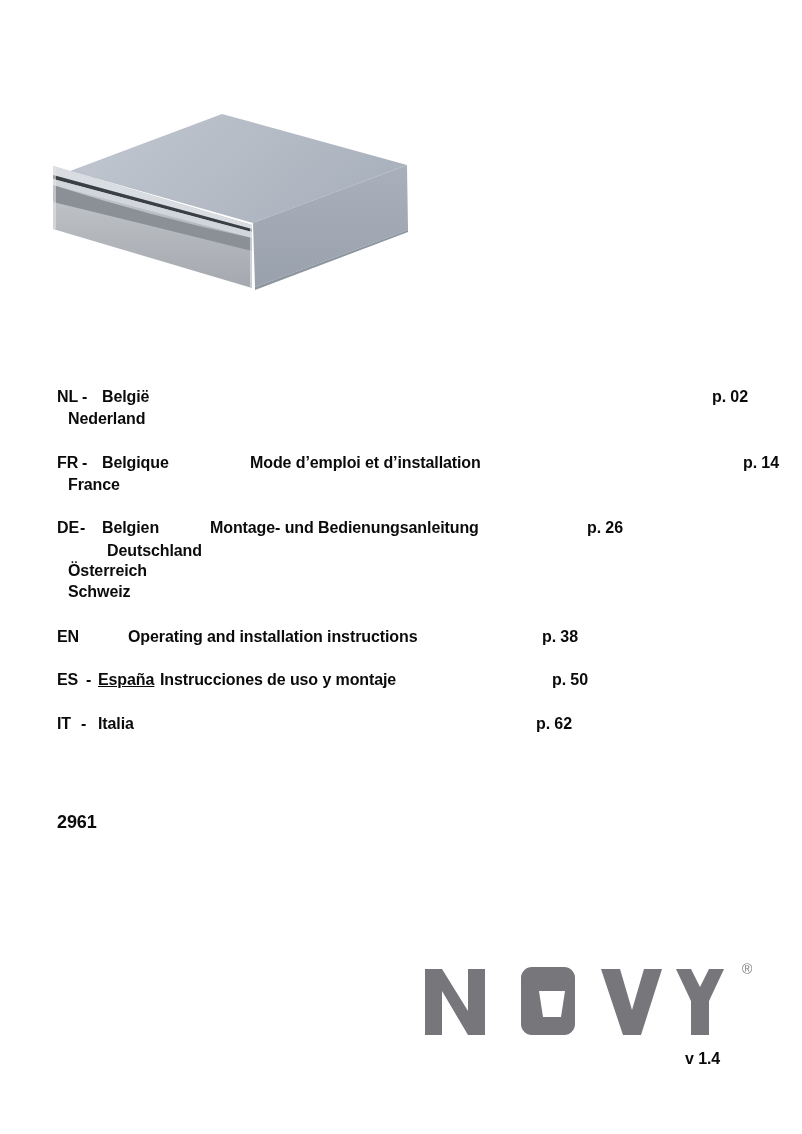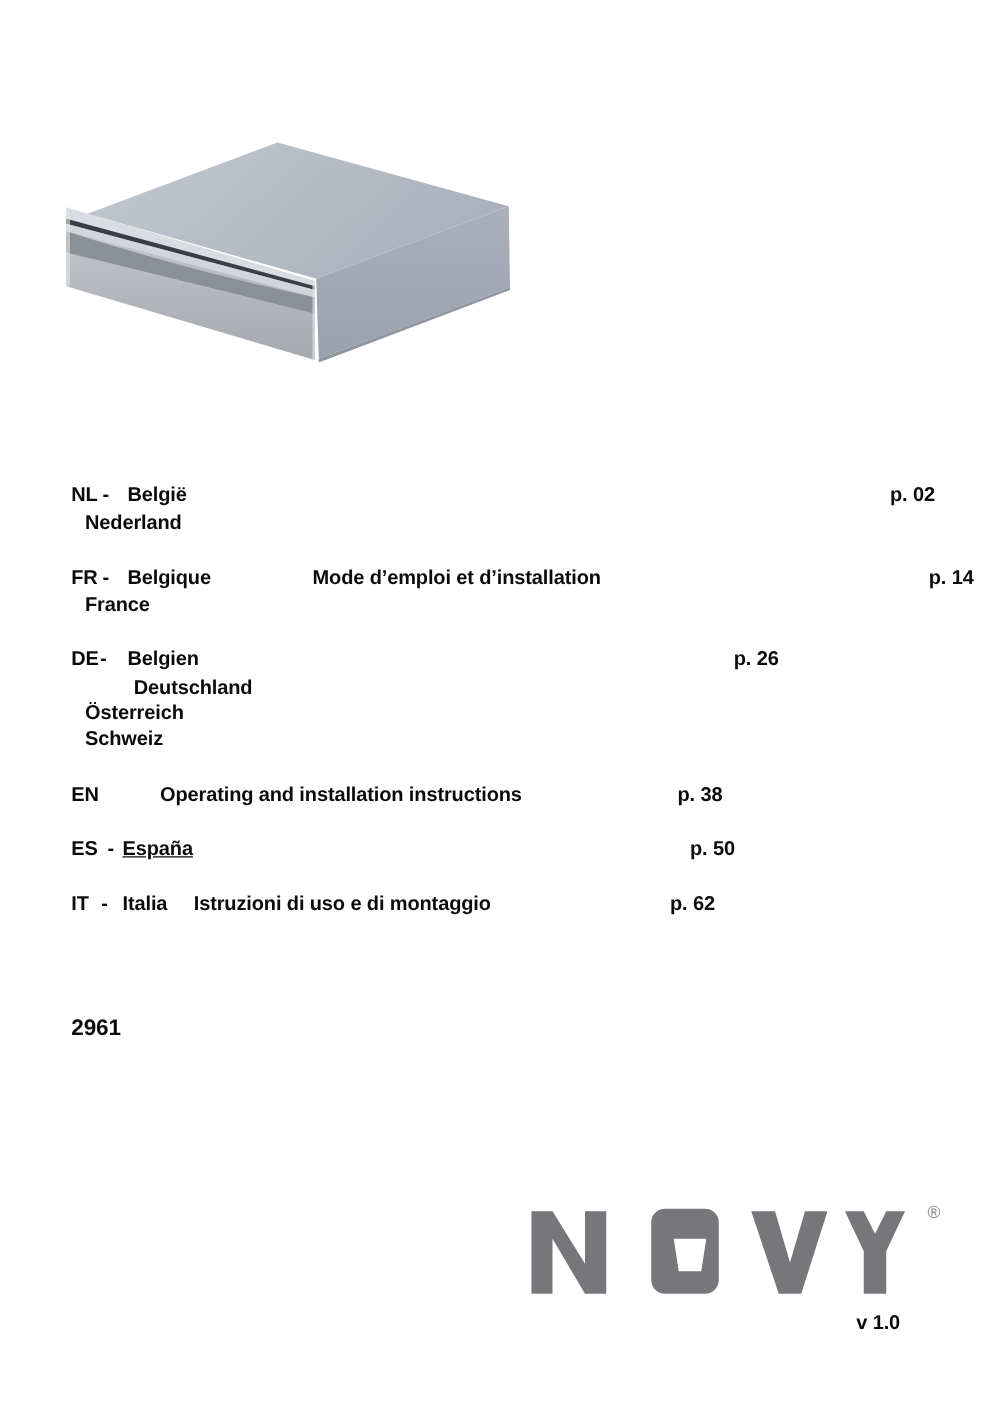--- a/index.html
+++ b/index.html
@@ -78,48 +78,49 @@
   <span class="txt" style="left:57px;  top:455px;">FR</span>
   <span class="txt" style="left:82px;  top:455px;">-</span>
   <span class="txt" style="left:102px; top:455px;">Belgique</span>
   <span class="txt" style="left:250px; top:455px;">Mode d’emploi et d’installation</span>
   <span class="txt" style="left:743px; top:455px;">p. 14</span>
   <span class="txt" style="left:68px;  top:477px;">France</span>
 
   <span class="txt" style="left:57px;  top:520px;">DE</span>
   <span class="txt" style="left:80px;  top:520px;">-</span>
   <span class="txt" style="left:102px; top:520px;">Belgien</span>
+  <span class="txt" style="left:210px; top:520px;">Montage- und Bedienungsanleitung</span>
   <span class="txt" style="left:587px; top:520px;">p. 26</span>
   <span class="txt" style="left:107px; top:543px;">Deutschland</span>
   <span class="txt" style="left:68px;  top:563px;">Österreich</span>
   <span class="txt" style="left:68px;  top:584px;">Schweiz</span>
 
   <span class="txt" style="left:57px;  top:629px;">EN</span>
   <span class="txt" style="left:128px; top:629px;">Operating and installation instructions</span>
   <span class="txt" style="left:542px; top:629px;">p. 38</span>
 
   <span class="txt" style="left:57px;  top:672px;text-align:right;">ES</span>
   <span class="txt" style="left:86px;  top:672px;">-</span>
   <span class="txt" style="left:98px;  top:672px;text-decoration:underline;">España</span>
+  <span class="txt" style="left:160px; top:672px;">Instrucciones de uso y montaje</span>
   <span class="txt" style="left:552px; top:672px;">p. 50</span>
 
   <span class="txt" style="left:57px;  top:716px;">IT</span>
   <span class="txt" style="left:81px;  top:716px;">-</span>
   <span class="txt" style="left:98px;  top:716px;">Italia</span>
-  <span class="txt" style="left:155px; top:716px;">Istruzioni di uso e di montaggio</span>
   <span class="txt" style="left:536px; top:716px;">p. 62</span>
 
   <span class="txt model" style="left:57px; top:813px;">2961</span>
 
   <svg role="img" style="left:425px; top:966px;" width="300" height="72" viewBox="0 0 300 72" aria-label="NOVY">
     <g fill="#76767b">
       <path d="M0,69 L0,3 L17,3 L43,45 L43,3 L60,3 L60,69 L43,69 L17,25 L17,69 Z"></path>
       <path fill-rule="evenodd" d="M107,1 h32 a11,11 0 0 1 11,11 v46 a11,11 0 0 1 -11,11 h-32 a11,11 0 0 1 -11,-11 v-46 a11,11 0 0 1 11,-11 Z
                M114,25 L140,25 L136,51 L118,51 Z"></path>
       <path d="M176,3 L195,3 L207,44 L219,3 L237,3 L216,69 L198,69 Z"></path>
       <path d="M251,3 L266,3 L275,21 L284,3 L299,3 L284,35 L284,69 L266,69 L266,35 Z"></path>
     </g>
   </svg>
   <span class="regmark" style="left:742px; top:962px;">®</span>
 
-  <span class="txt version" style="left:685px; top:1051px;">v 1.0</span>
+  <span class="txt version" style="left:685px; top:1051px;">v 1.4</span>
 
 </div>
 
 </body></html>

